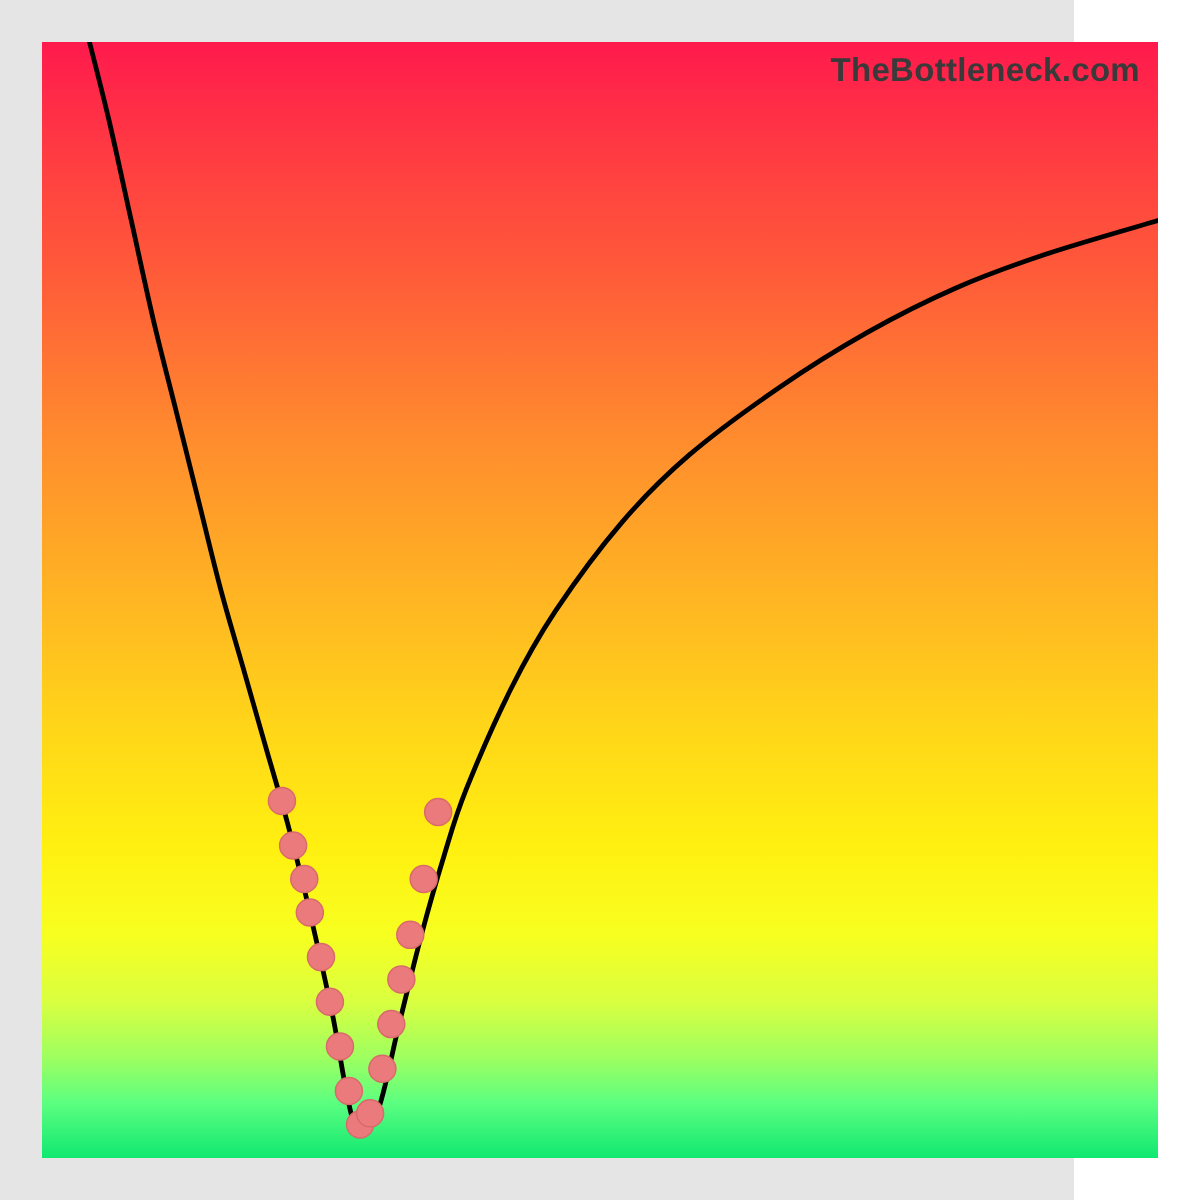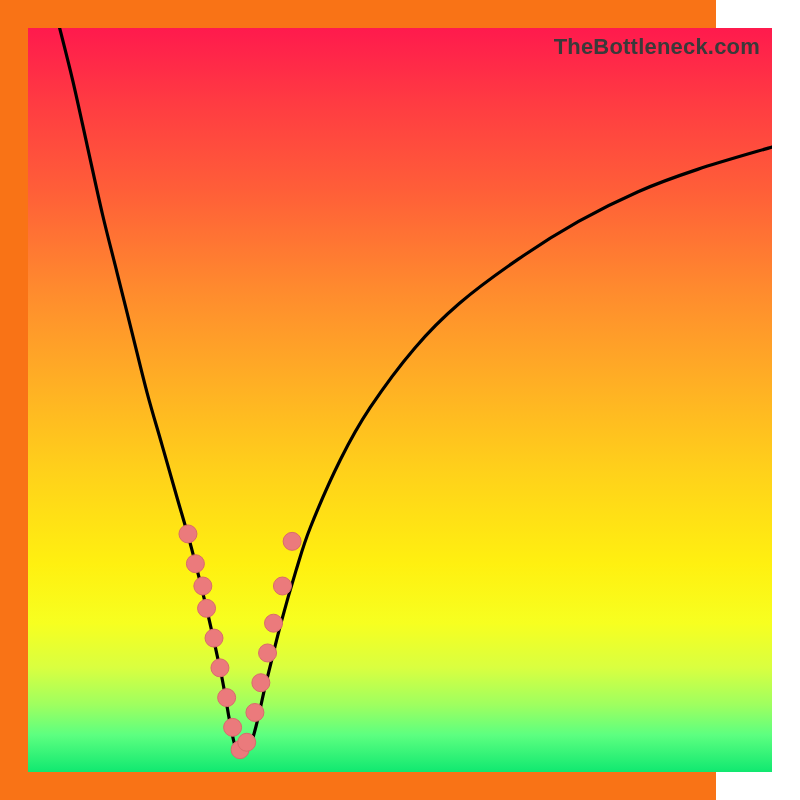--- a/index.html
+++ b/index.html
@@ -6,21 +6,21 @@
     margin: 0;
     padding: 0;
     width: 800px;
     height: 800px;
     overflow: hidden;
     font-family: Arial, Helvetica, sans-serif;
   }
   .frame {
     width: 716px;
     height: 800px;
-    background: #f97316;
+    background: #e5e5e5;
     position: relative;
   }
   .plot-area {
     position: absolute;
     left: 28px;
     top: 28px;
     width: 744px;
     height: 744px;
     overflow: hidden;
   }

